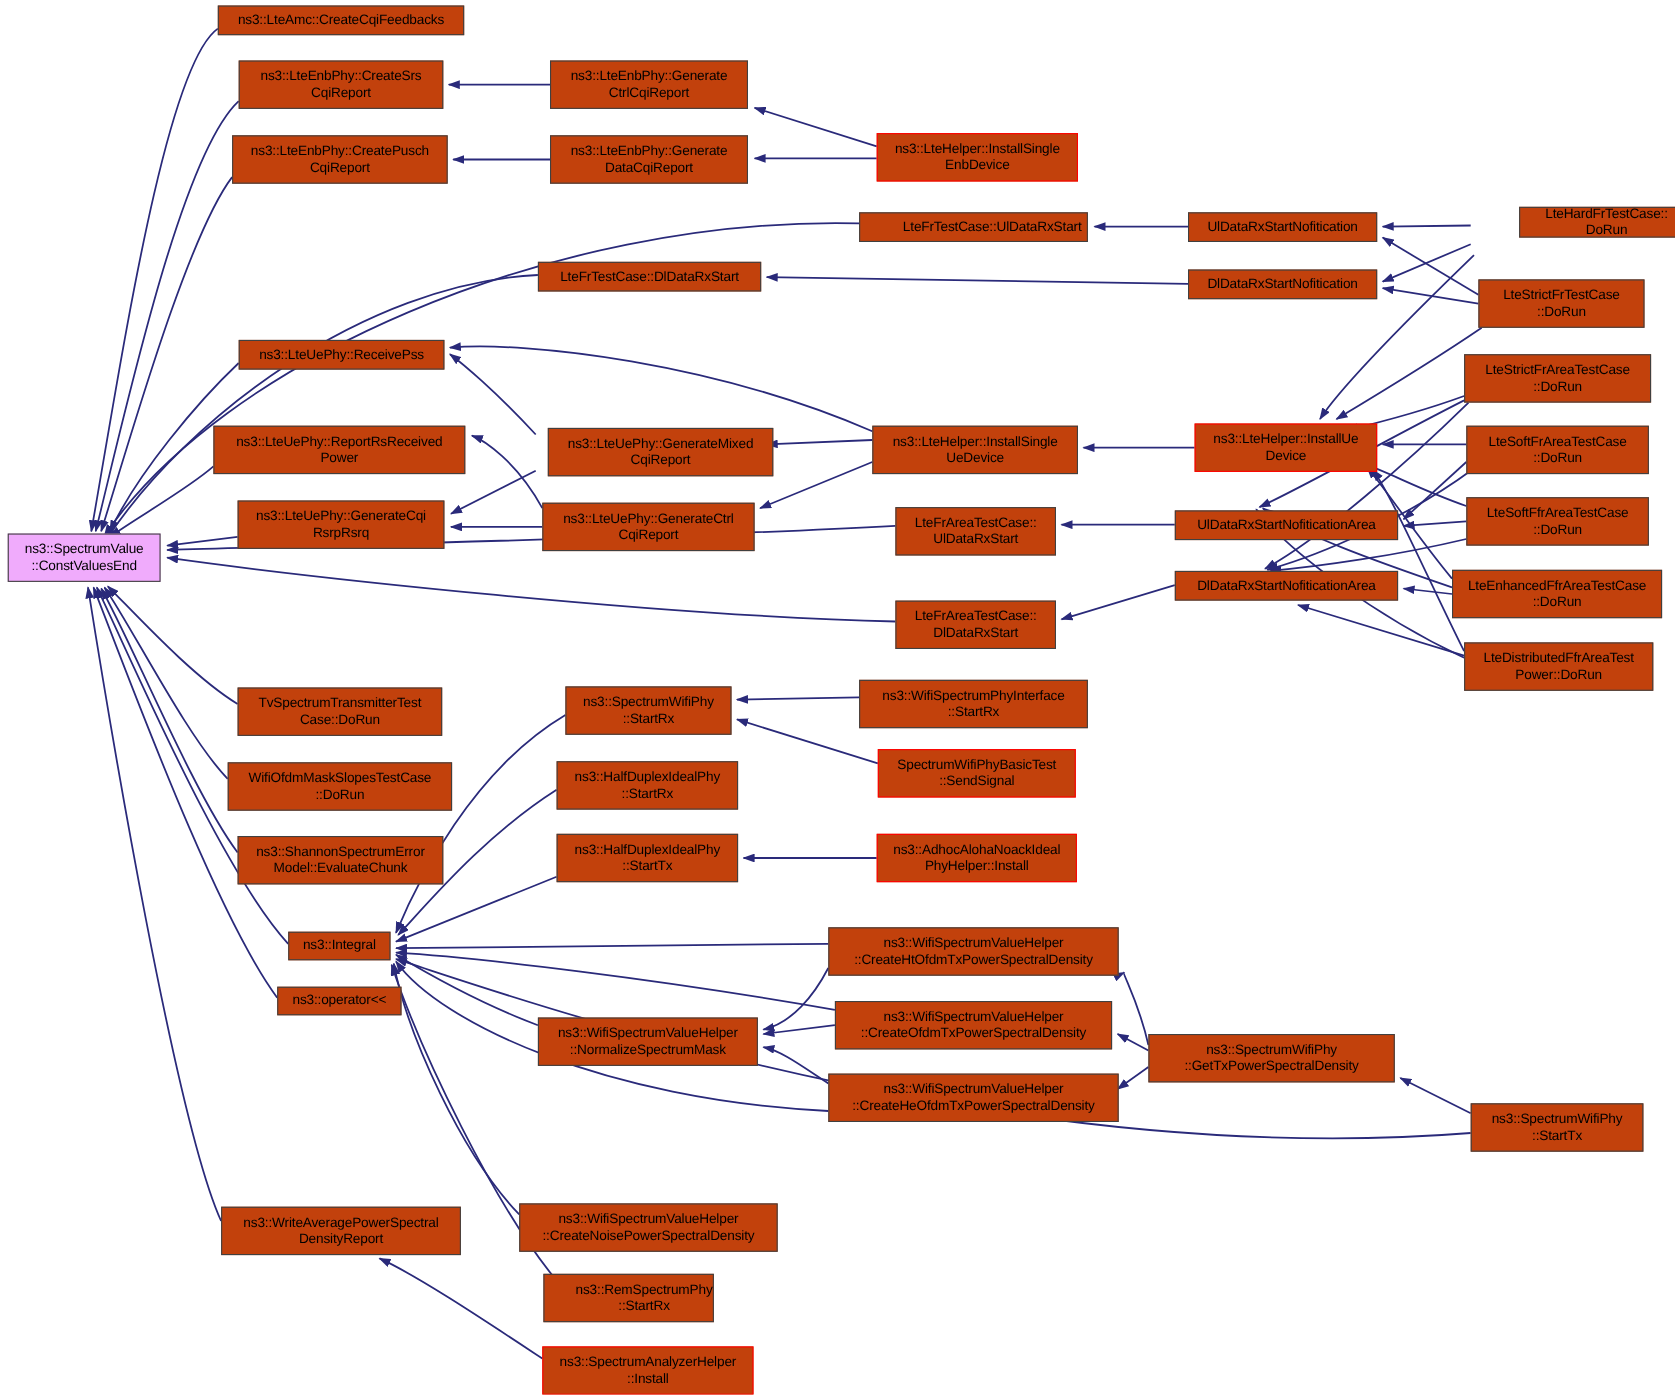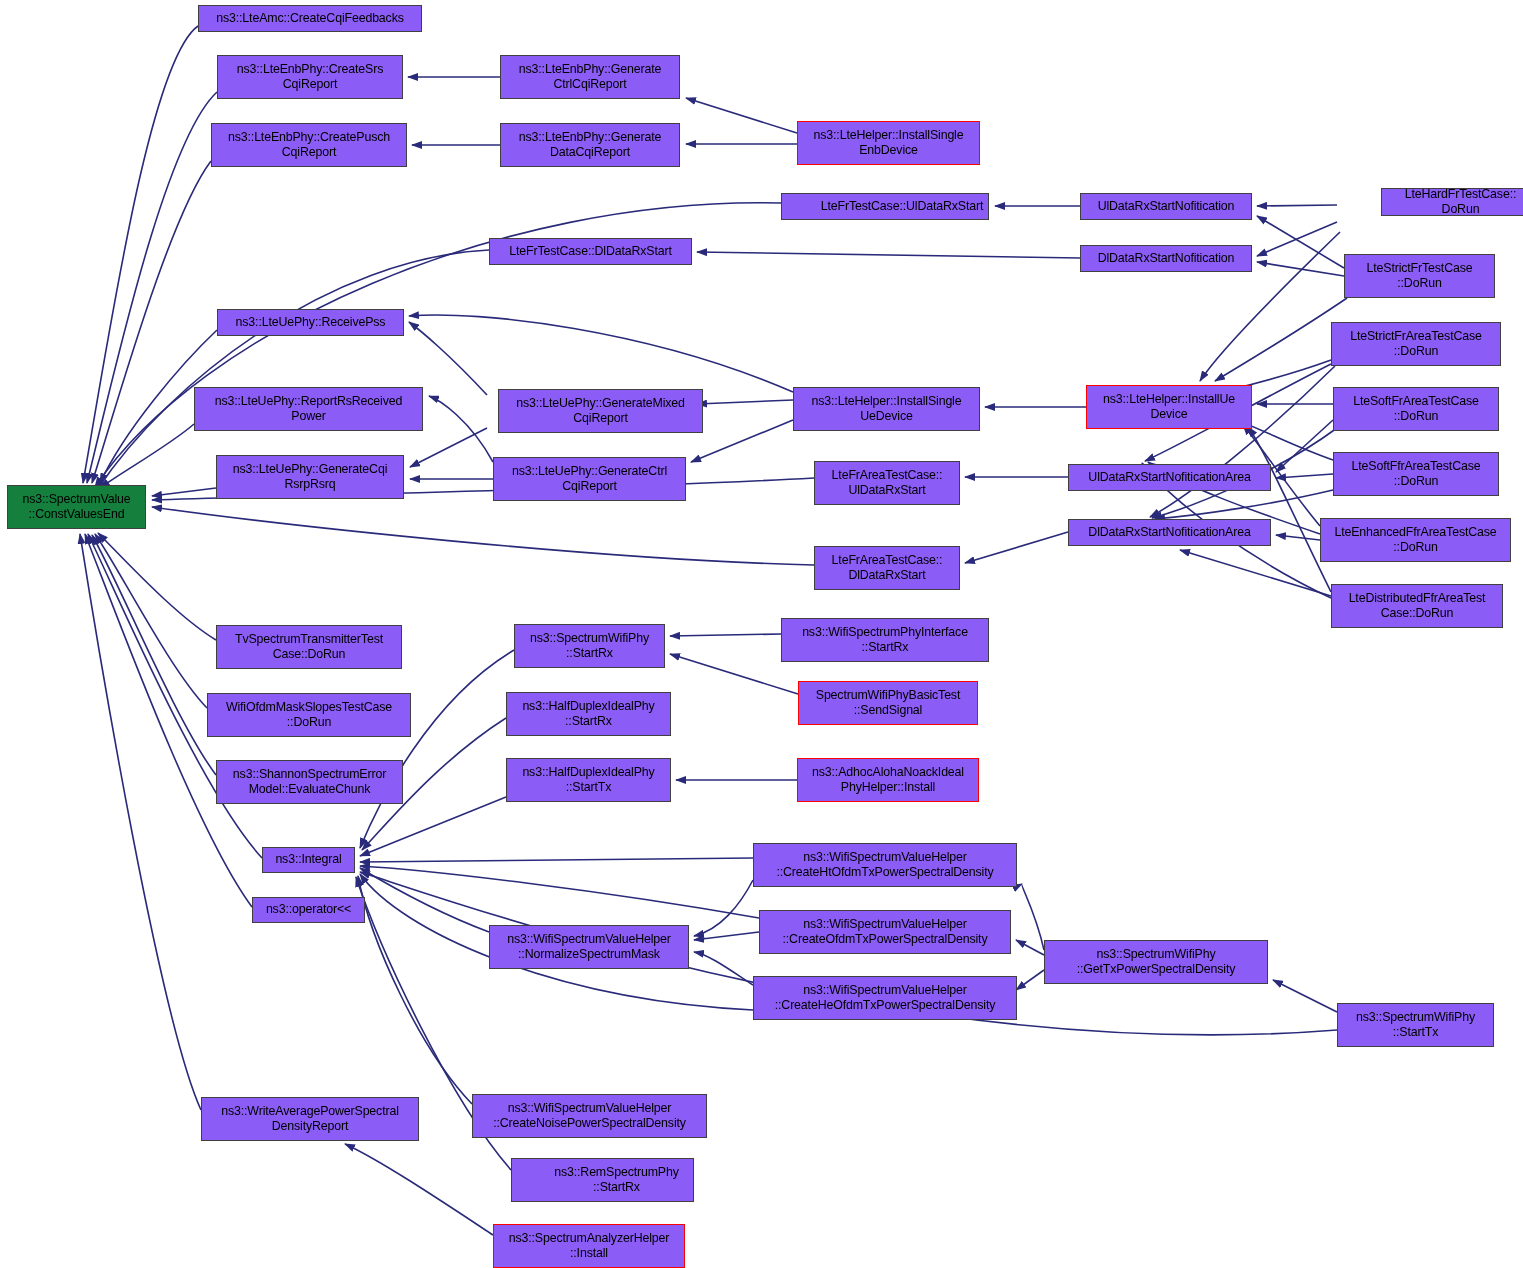--- a/index.html
+++ b/index.html
@@ -12,31 +12,31 @@
     overflow:hidden;
   }
   #edges{position:absolute;left:0;top:0;width:1523px;height:1268px;pointer-events:none;}
   .node{
     position:absolute;
     box-sizing:border-box;
     display:flex;
     align-items:center;
     justify-content:center;
     text-align:center;
-    background:#8b5cf6;
+    background:#c2410c;
     border:1px solid #404040;
     color:#000000;
     font-size:12.4px;
     line-height:15.5px;
     letter-spacing:-0.15px;
     white-space:pre-line;
     padding:0 2px;
   }
   .node.root{
-    background:#15803d;
+    background:#f0abfc;
     border:1px solid #404040;
   }
   .node.red{
     border:1px solid #ff0000;
   }
 </style>
 </head>
 <body>
 
 <div id="canvas">
@@ -147,21 +147,21 @@
 ::DoRun</span></div>
       <div class="node" style="left: 1331px; top: 322px; width: 170px; height: 44px; justify-content: center;"><span>LteStrictFrAreaTestCase
 ::DoRun</span></div>
       <div class="node" style="left: 1333px; top: 387px; width: 166px; height: 44px;"><span>LteSoftFrAreaTestCase
 ::DoRun</span></div>
       <div class="node" style="left: 1333px; top: 452px; width: 166px; height: 44px;"><span>LteSoftFfrAreaTestCase
 ::DoRun</span></div>
       <div class="node" style="left: 1320px; top: 518px; width: 191px; height: 44px;"><span>LteEnhancedFfrAreaTestCase
 ::DoRun</span></div>
       <div class="node" style="left: 1331px; top: 584px; width: 172px; height: 44px;"><span>LteDistributedFfrAreaTest
-Case::DoRun</span></div>
+Power::DoRun</span></div>
       <div class="node" style="left: 217px; top: 309px; width: 187px; height: 27px;"><span>ns3::LteUePhy::ReceivePss</span></div>
       <div class="node" style="left: 194px; top: 387px; width: 229px; height: 44px;"><span>ns3::LteUePhy::ReportRsReceived
 Power</span></div>
       <div class="node" style="left: 216px; top: 455px; width: 188px; height: 44px;"><span>ns3::LteUePhy::GenerateCqi
 RsrpRsrq</span></div>
       <div class="node" style="left: 498px; top: 389px; width: 205px; height: 44px;"><span>ns3::LteUePhy::GenerateMixed
 CqiReport</span></div>
       <div class="node" style="left: 493px; top: 457px; width: 193px; height: 44px;"><span>ns3::LteUePhy::GenerateCtrl
 CqiReport</span></div>
       <div class="node" style="left: 793px; top: 387px; width: 187px; height: 44px;"><span>ns3::LteHelper::InstallSingle
@@ -201,20 +201,20 @@
       <div class="node" style="left: 489px; top: 925px; width: 200px; height: 44px;"><span>ns3::WifiSpectrumValueHelper
 ::NormalizeSpectrumMask</span></div>
       <div class="node" style="left: 753px; top: 976px; width: 264px; height: 44px;"><span>ns3::WifiSpectrumValueHelper
 ::CreateHeOfdmTxPowerSpectralDensity</span></div>
       <div class="node" style="left: 1044px; top: 940px; width: 224px; height: 44px;"><span>ns3::SpectrumWifiPhy
 ::GetTxPowerSpectralDensity</span></div>
       <div class="node" style="left: 1337px; top: 1003px; width: 157px; height: 44px;"><span>ns3::SpectrumWifiPhy
 ::StartTx</span></div>
       <div class="node" style="left: 472px; top: 1094px; width: 235px; height: 44px;"><span>ns3::WifiSpectrumValueHelper
 ::CreateNoisePowerSpectralDensity</span></div>
-      <div class="node" style="left: 511px; top: 1158px; width: 183px; height: 44px; padding-left: 30px;"><span>ns3::RemSpectrumPhy
+      <div class="node" style="left: 494px; top: 1158px; width: 155px; height: 44px; padding-left: 30px;"><span>ns3::RemSpectrumPhy
 ::StartRx</span></div>
       <div class="node" style="left: 201px; top: 1097px; width: 218px; height: 44px;"><span>ns3::WriteAveragePowerSpectral
 DensityReport</span></div>
       <div class="node red" style="left: 493px; top: 1224px; width: 192px; height: 44px;"><span>ns3::SpectrumAnalyzerHelper
 ::Install</span></div>
     </div>
 </div>
 
 </body></html>

